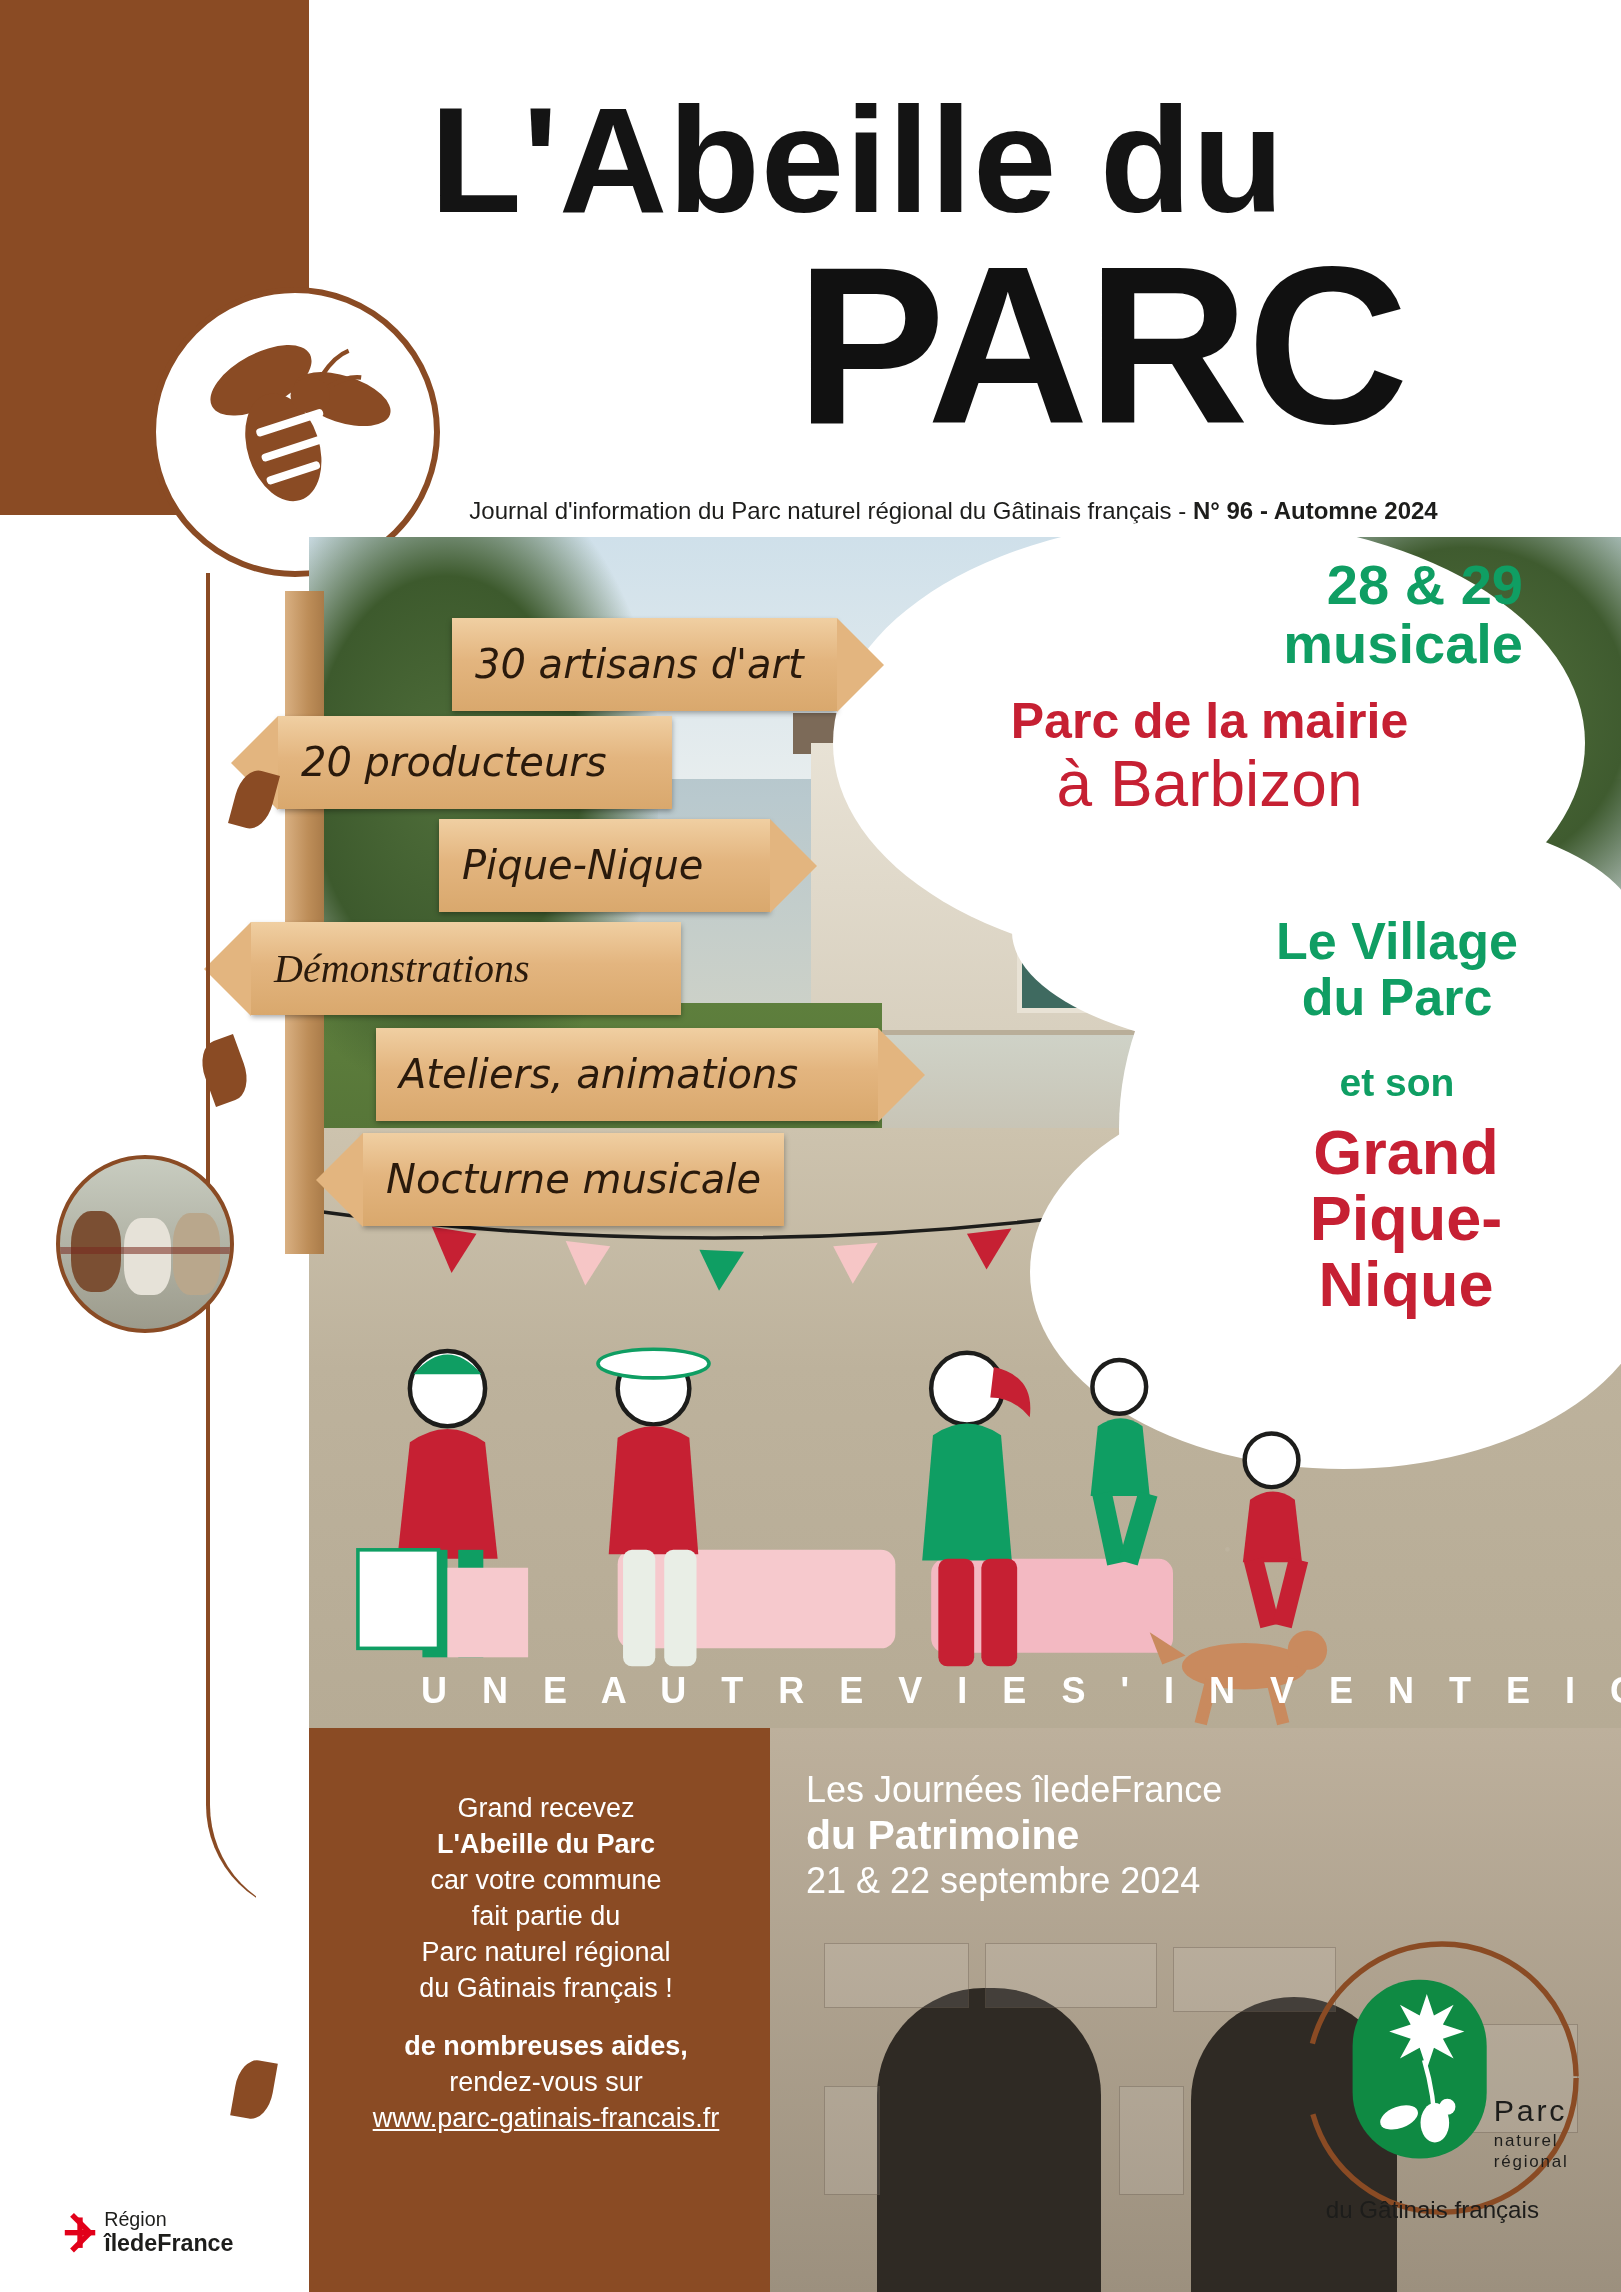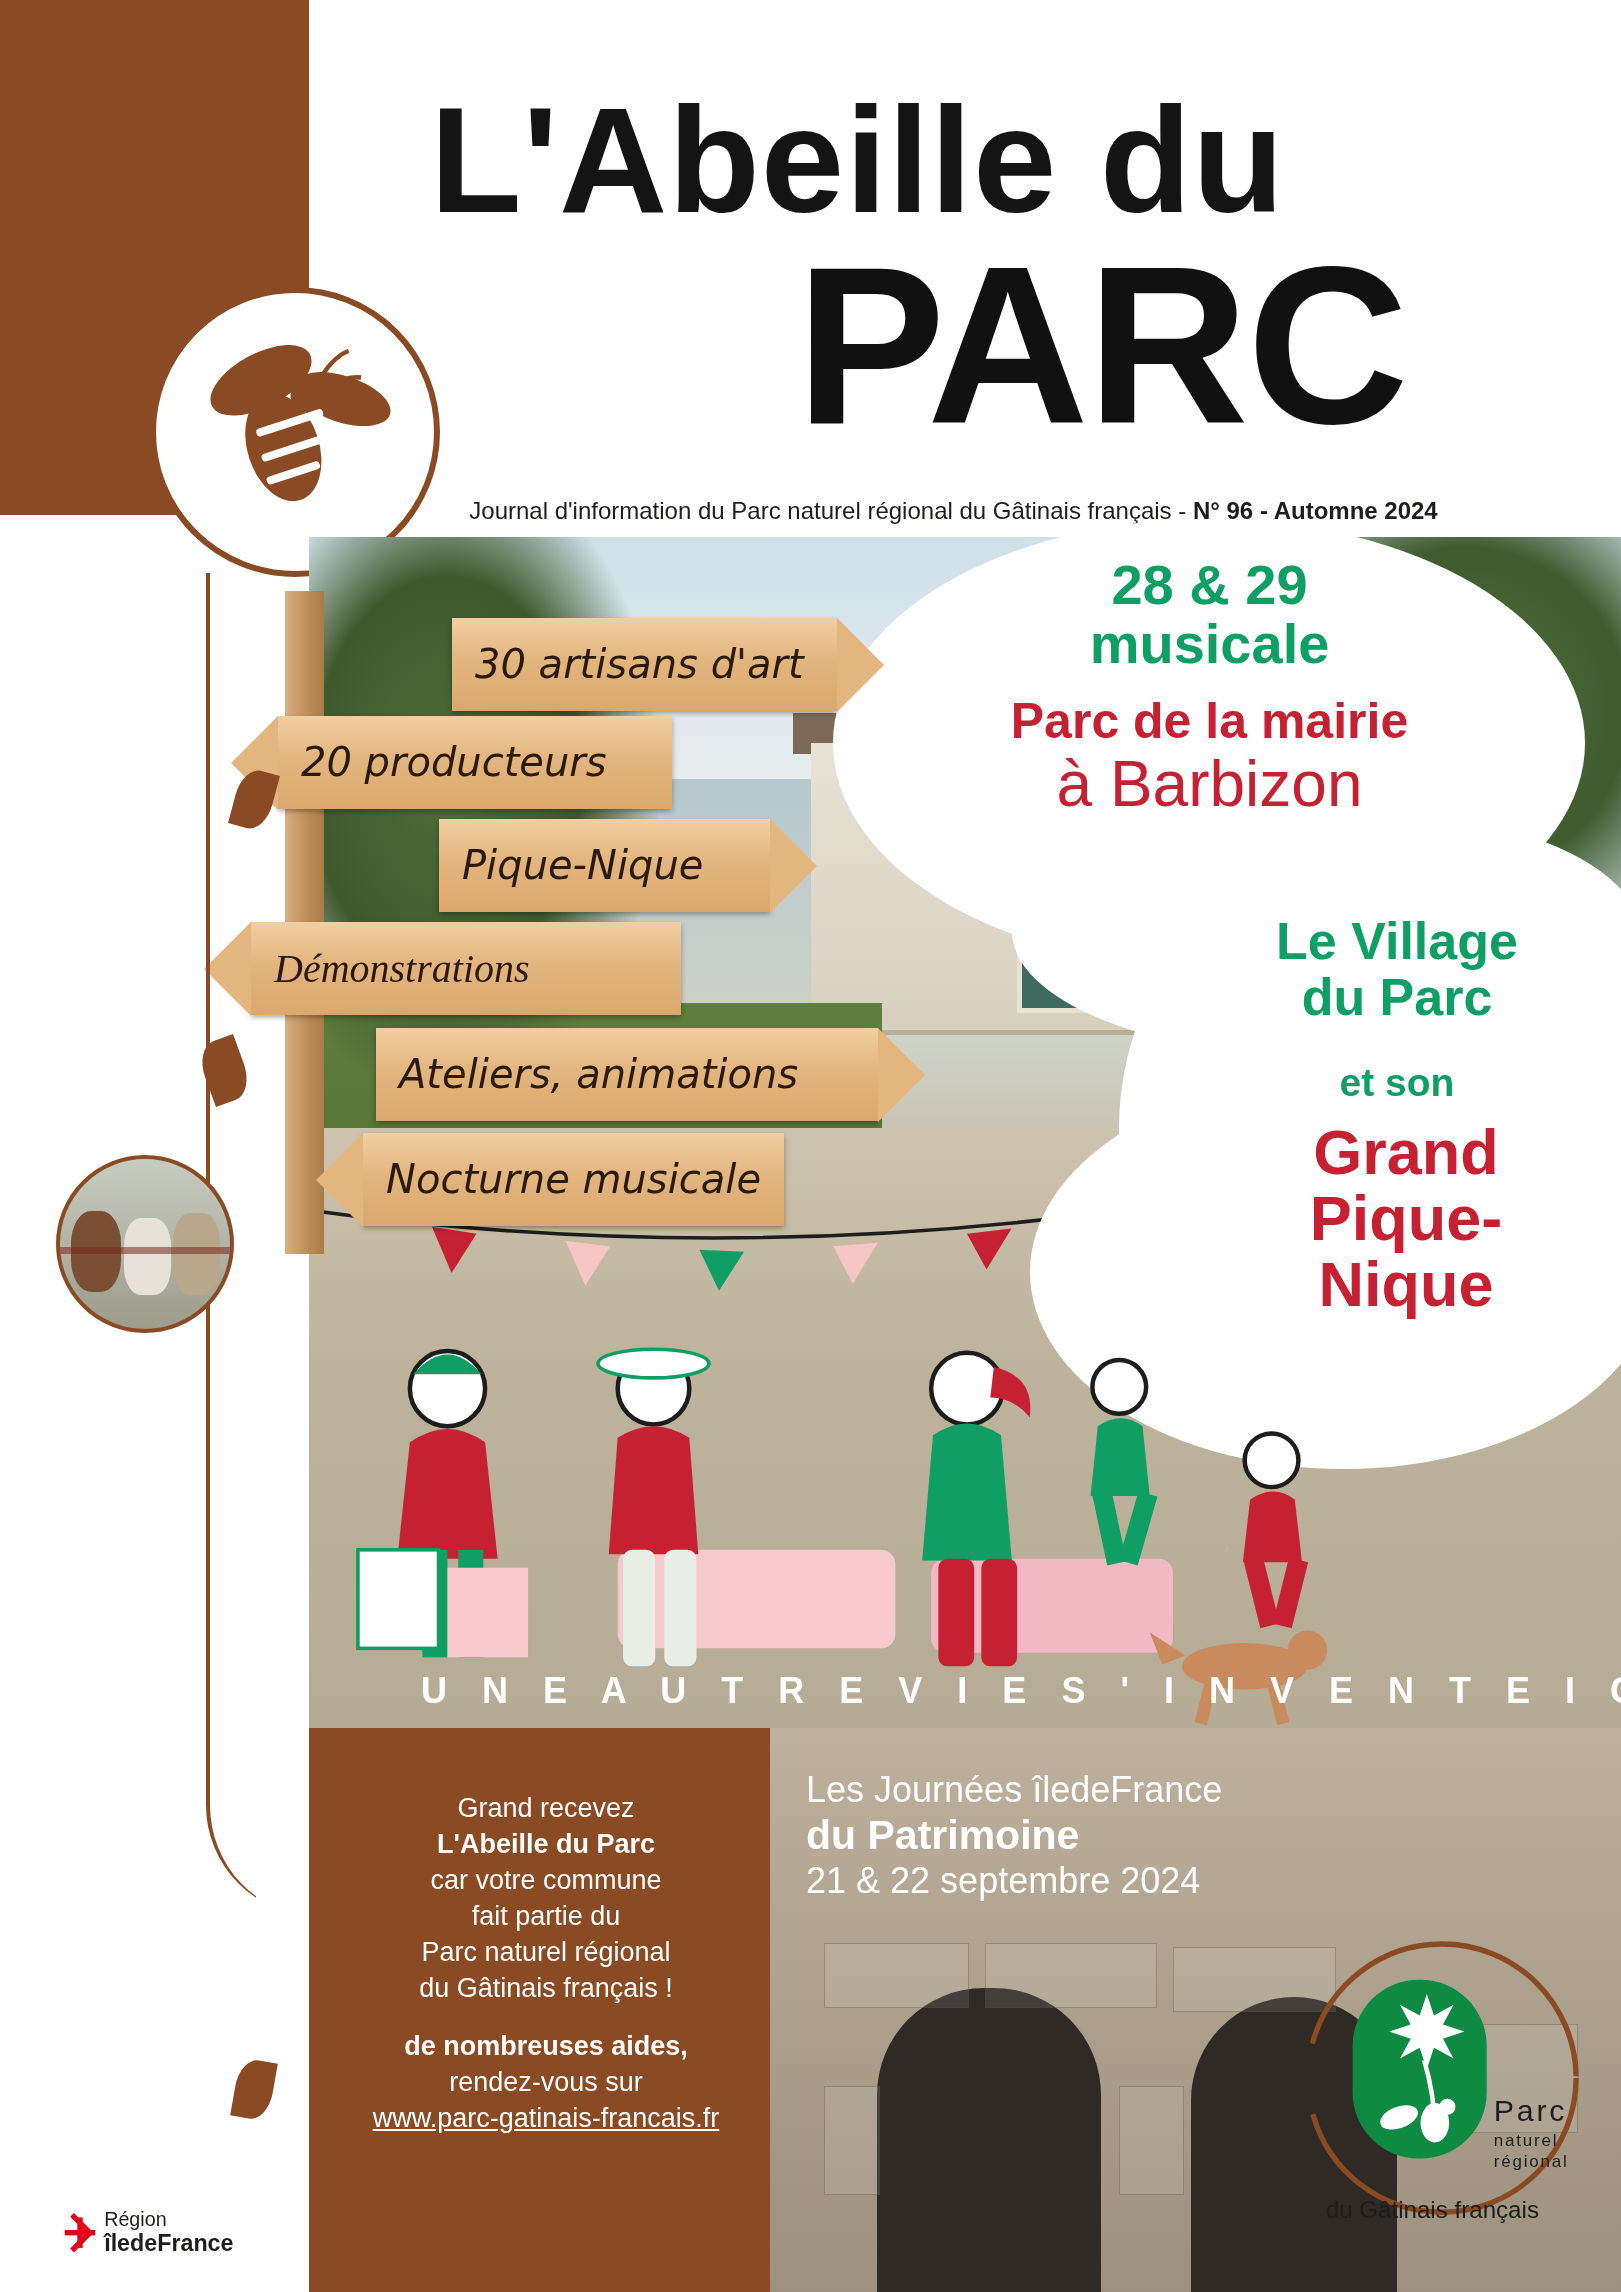--- a/index.html
+++ b/index.html
@@ -163,21 +163,21 @@
     border-radius: 50%;
   }
   .blob-a { left: 833px; top: 519px;  width: 752px; height: 448px; }
   .blob-b { left: 1012px; top: 806px; width: 627px; height: 251px; }
   .blob-c { left: 1119px; top: 833px; width: 573px; height: 591px; }
   .blob-d { left: 1030px; top: 1075px; width: 627px; height: 394px; }
 
   
   .ev-date {
     position: absolute; left: 896px; top: 555px; width: 627px;
-    text-align: center; color: #0f9e63; font-weight: 800; font-size: 56px;
+    text-align: right; color: #0f9e63; font-weight: 800; font-size: 56px;
     line-height: 1.06;
   }
   .ev-place {
     position: absolute; left: 869px; top: 694px; width: 681px;
     text-align: center; color: #c62033; font-weight: 700; font-size: 50px;
     line-height: 1.1;
   }
   .ev-place .big { font-size: 64px; font-weight: 400; display: block; }
 
   .village {

